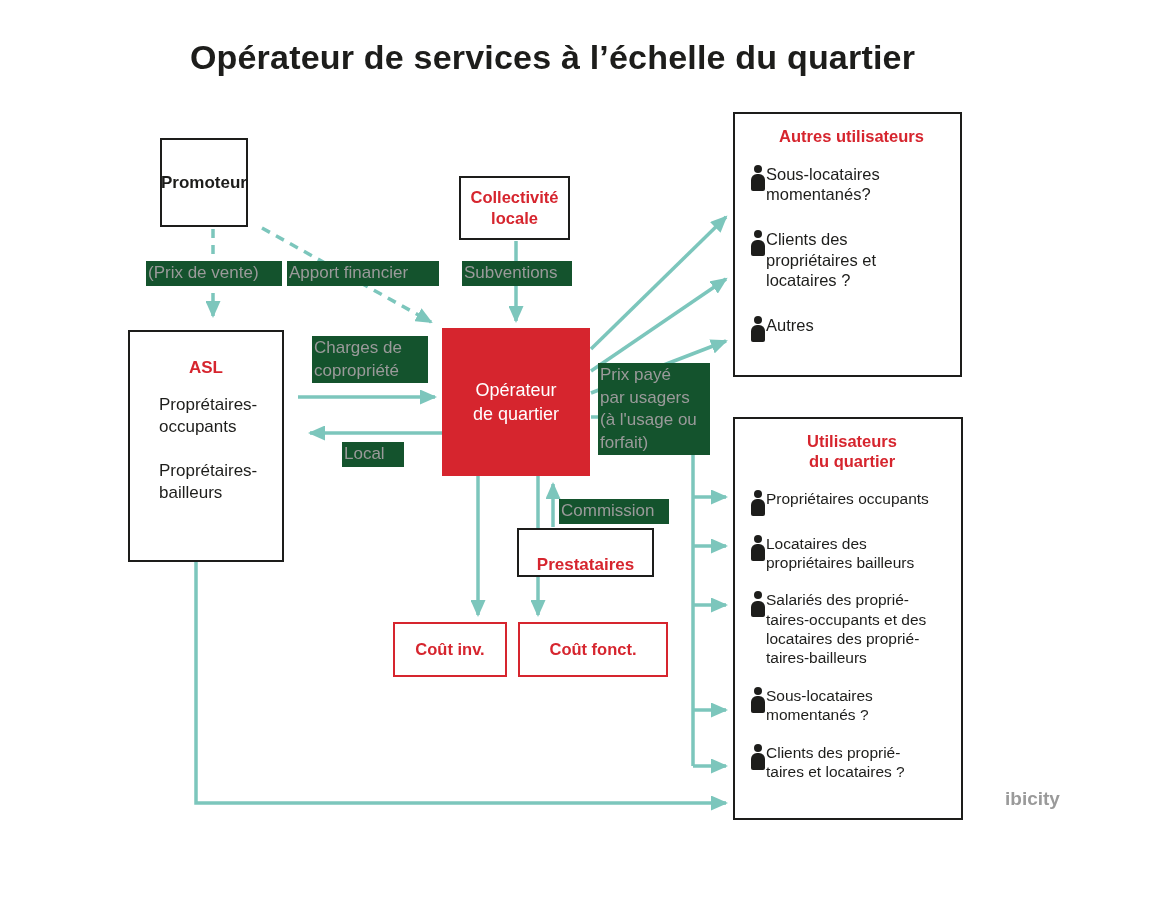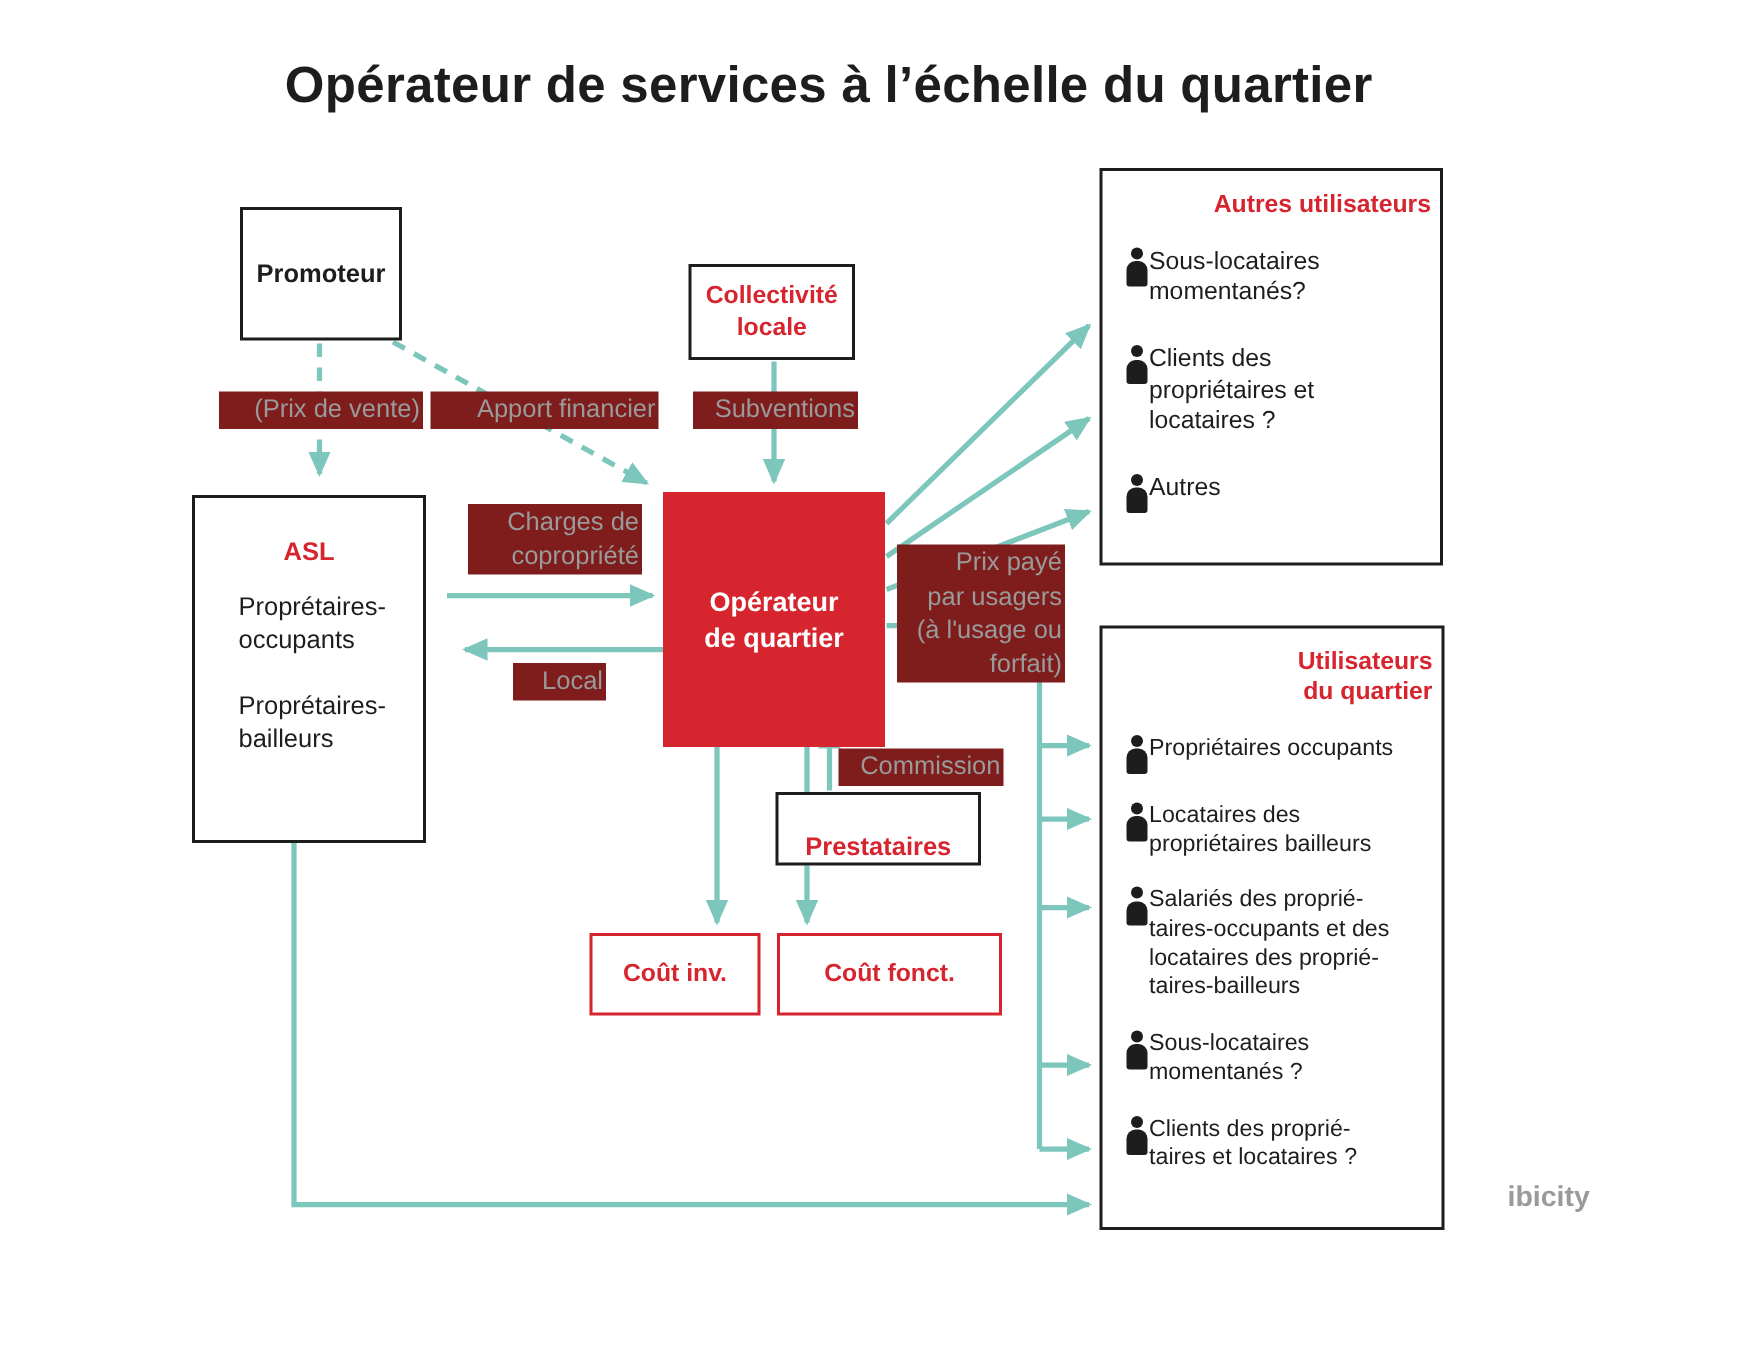--- a/index.html
+++ b/index.html
@@ -17,44 +17,44 @@
     font-size:34px; font-weight:bold; letter-spacing:.2px;
   }
   
   svg.arrows{position:absolute; left:0; top:0; z-index:1;}
   svg.arrows path{fill:none; stroke:var(--teal); stroke-width:3.5;}
   svg.arrows path.dashed{stroke-dasharray:9 7;}
   #ah path{fill:var(--teal); stroke:none;}
   
   .box{position:absolute; z-index:2; background:#fff; box-sizing:border-box;}
   .center{display:flex; align-items:center; justify-content:center; text-align:center;}
-  .box-promoteur{left:160px; top:138px; width:108px; height:89px; border:2px solid var(--ink); font-weight:bold; font-size:17px;}
+  .box-promoteur{left:160px; top:138px; width:88px; height:89px; border:2px solid var(--ink); font-weight:bold; font-size:17px;}
   .box-collectivite{left:459px; top:176px; width:111px; height:64px; border:2.5px solid var(--ink); color:var(--red); font-weight:bold; font-size:16.5px; line-height:1.25;}
-  .box-operateur{left:442px; top:328px; width:148px; height:170px; background:var(--red); color:#fff; font-weight:bold; font-size:18px; line-height:1.35;}
+  .box-operateur{left:442px; top:328px; width:148px; height:148px; background:var(--red); color:#fff; font-weight:normal; font-size:18px; line-height:1.35;}
   .box-prestataires{left:517px; top:528px; width:137px; height:49px; border:2.5px solid var(--ink); color:var(--red); font-weight:bold; font-size:17px;align-items:flex-end;}
   .box-cout{border:2px solid var(--red); color:var(--red); font-weight:bold; font-size:16.5px;}
   .box-cout-inv{left:393px; top:622px; width:114px; height:55px;}
   .box-cout-fonct{left:518px; top:622px; width:150px; height:55px;}
   .box-asl{left:128px; top:330px; width:156px; height:232px; border:2px solid var(--ink); padding:26px 0 0 0;}
   .asl-title{color:var(--red); font-weight:bold; font-size:17px; text-align:center; margin-bottom:16px;}
   .asl-member{font-size:17px; line-height:1.3; padding-left:29px; margin-bottom:22px;}
   .box-group{border:2px solid var(--ink); padding:13px 6px 0 14px;}
   .box-autres{left:733px; top:112px; width:229px; height:265px;}
   .box-utilisateurs{left:733px; top:417px; width:230px; height:403px;}
-  .group-title{color:var(--red); font-weight:bold; font-size:16.5px; line-height:1.2; text-align:right; margin-bottom:17px;}
+  .group-title{color:var(--red); font-weight:bold; font-size:16.5px; line-height:1.2; text-align:center; margin-bottom:17px;}
   .member{display:flex; align-items:flex-start; }
   .box-autres .member{margin-bottom:24px; font-size:16.5px; line-height:1.25;}
   .box-utilisateurs .member{margin-bottom:18px; font-size:15.5px; line-height:1.25;}
   .person{position:relative; width:17px; height:26px; display:inline-block; flex:none; margin-top:1px;}
   .person::before{content:""; position:absolute; top:0; left:50%; transform:translateX(-50%); width:8px; height:8px; border-radius:50%; background:var(--ink);}
   .person::after{content:""; position:absolute; top:9.5px; left:50%; transform:translateX(-50%); width:14px; height:16.5px; border-radius:6px 6px 2px 2px; background:var(--ink);}
   
   .flow-label{
     position:absolute; z-index:2; color:var(--gray); font-size:17px; line-height:1.33;
-    text-align:right; background:#7f1d1d; padding:1px 2px;
+    text-align:left; background:#14532d; padding:1px 2px;
   }
   .lbl-prix-de-vente{left:146px; top:261px; width:132px;}
   .lbl-apport{left:287px; top:261px; width:148px;}
   .lbl-subventions{left:462px; top:261px; width:106px;}
   .lbl-charges{left:312px; top:336px; width:112px;}
   .lbl-local{left:342px; top:442px; width:58px;}
   .lbl-commission{left:559px; top:499px; width:106px;}
   .lbl-prix-paye{left:598px; top:363px; width:108px;}
   
   .watermark{position:absolute; left:1005px; top:788px; z-index:2; color:var(--gray); font-weight:bold; font-size:19px;}

